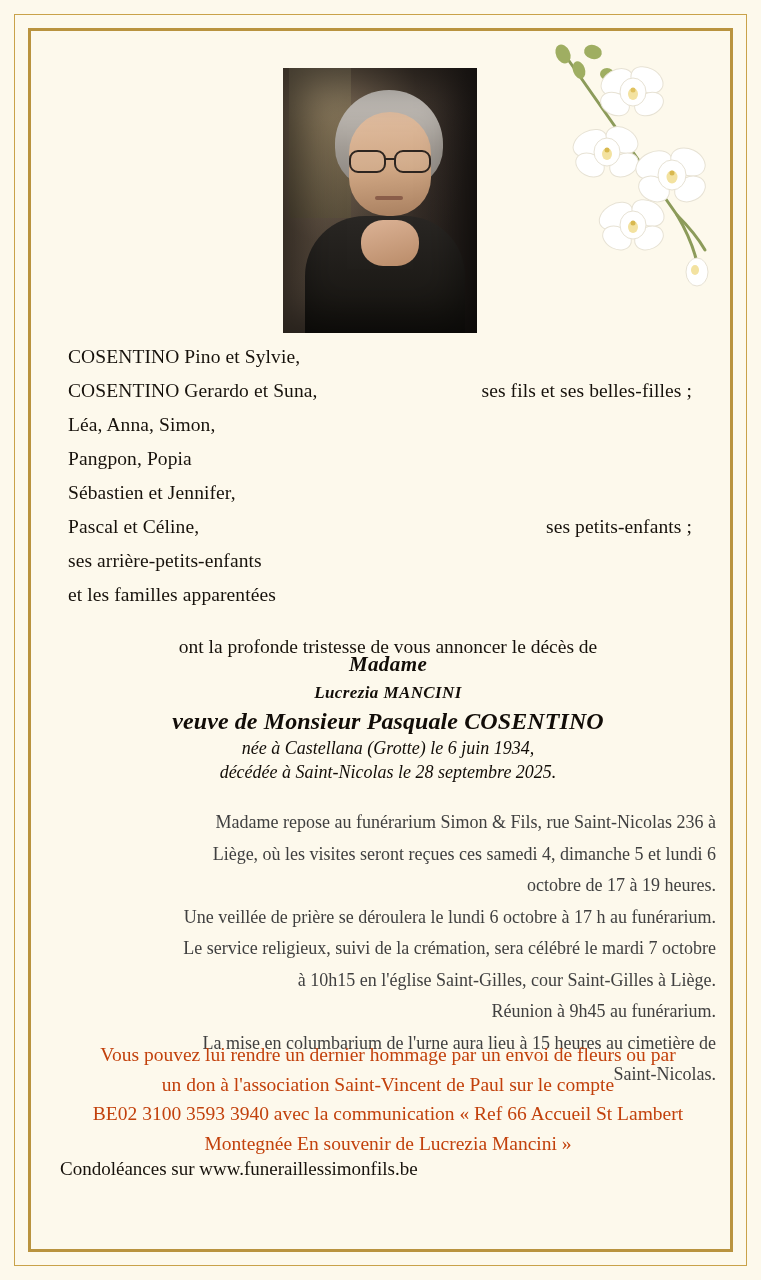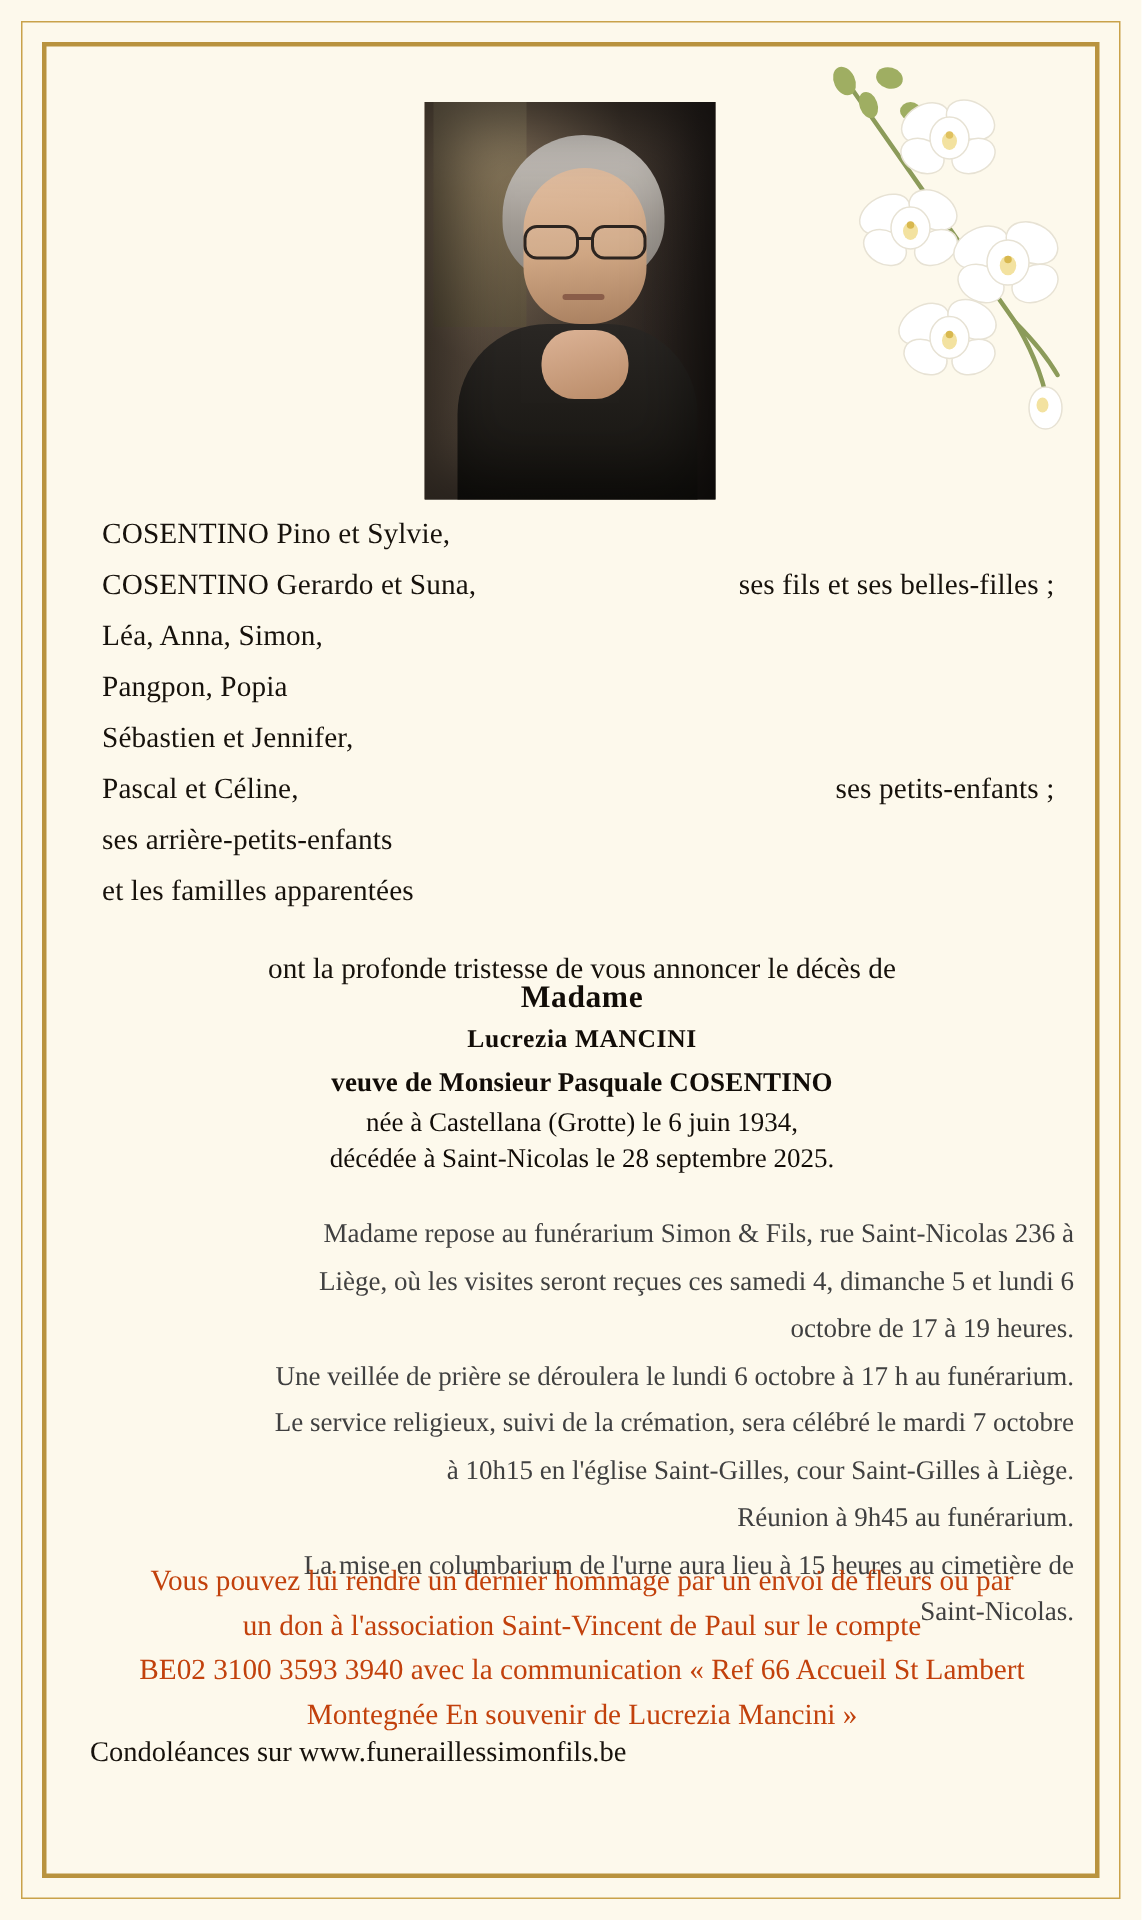--- a/index.html
+++ b/index.html
@@ -142,56 +142,57 @@
   }
   .fam-row {
     position: relative;
     height: 34px;
     font-size: 19.5px;
     line-height: 34px;
     letter-spacing: .1px;
   }
   .fam-row .right {
     position: absolute;
-    right: 5px;
+    right: 16px;
     top: 0;
   }
   .announce {
     position: absolute;
     left: 28px;
     top: 570px;
     width: 640px;
     text-align: center;
     font-size: 19.5px;
     color: #17120c;
     margin-top: 26px;
   }
 
   .name-block {
     position: absolute;
     left: 28px;
     top: 610px;
     width: 640px;
     text-align: center;
     color: #120d08;
+    font-style: italic;
   }
   .nm-madame {
     font-size: 21px;
     font-weight: bold;
     letter-spacing: .4px;
     line-height: 28px;
   }
   .nm-name {
     font-size: 17px;
     font-weight: bold;
     letter-spacing: .4px;
     line-height: 29px;
   }
   .nm-veuve {
-    font-size: 18px;
+    font-size: 24px;
     font-weight: bold;
     letter-spacing: .1px;
     line-height: 29px;
   }
   .nm-birth, .nm-death {
     font-size: 18px;
     line-height: 24px;
   }
 
   .details {

